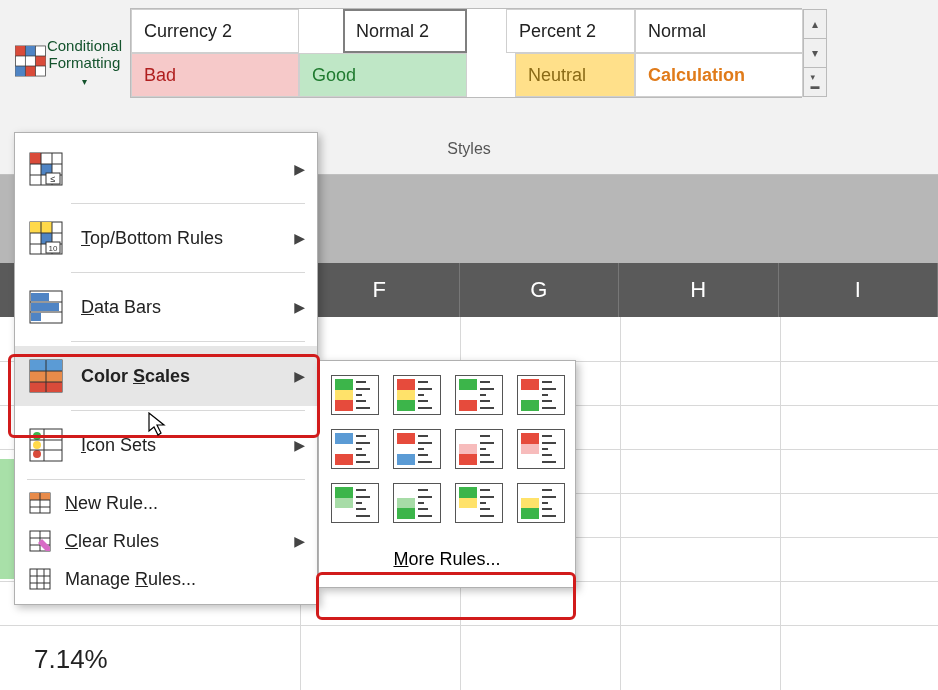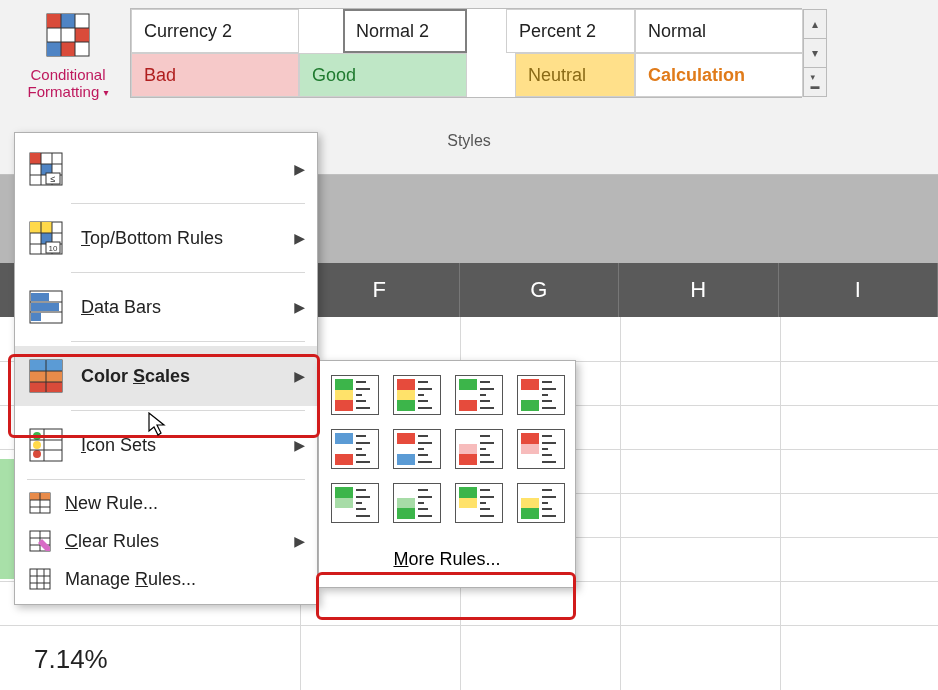--- a/index.html
+++ b/index.html
@@ -1,32 +1,32 @@
 <!DOCTYPE html>
 <html><head>
 <meta charset="utf-8">
 <style>
   * { box-sizing: border-box; font-family: "Segoe UI", Arial, sans-serif; }
   body { margin:0; width:938px; height:690px; background:#fff; overflow:hidden; position:relative; }
 
   
   .ribbon { background:#f2f2f2; height:175px; border-bottom:1px solid #c0c0c0; position:relative; }
   .ribbon-inner { display:flex; align-items:flex-start; padding:8px 14px 0 14px; }
-  .rb-btn { display:flex; flex-direction:column; align-items:center; justify-content:flex-start; width:108px; height:108px; text-align:center; font-size:15px; color:#be185d; cursor:pointer; }
+  .rb-btn { display:flex; flex-direction:row; align-items:center; justify-content:flex-start; width:108px; height:108px; text-align:center; font-size:15px; color:#14532d; cursor:pointer; }
   .rb-btn .lab { line-height:1.15; margin-top:2px; }
   .rb-btn .drop { font-size:10px; vertical-align:middle; }
   .rb-icon { width:46px; height:46px; margin-top:4px; margin-bottom:6px; }
 
   .styles-gallery { margin-left:8px; border:1px solid #bbb; background:#fff; display:grid; grid-template-columns:repeat(4,168px); grid-template-rows:repeat(2,44px); width:calc(168px*4); position:relative; }
   .gal-cell { border:1px solid #cfcfcf; display:flex; align-items:center; padding:0 12px; font-size:18px; }
   .gal-cell.sel { outline:2px solid #7f7f7f; outline-offset:-2px;margin-left:44px; }
   .gal-scroll { position:absolute; right:-26px; top:0; width:24px; height:100%; display:flex; flex-direction:column; border:1px solid #bbb; background:#f0f0f0;}
   .gal-scroll div { flex:1; display:flex; align-items:center; justify-content:center; font-size:12px; color:#555; border-bottom:1px solid #bbb; cursor:pointer;}
   .gal-scroll div:last-child{border-bottom:none;}
-  .grp-label { position:absolute; left:0; right:0; bottom:24px; text-align:center; font-size:16px; color:#555; }
+  .grp-label { position:absolute; left:0; right:0; bottom:16px; text-align:center; font-size:16px; color:#555; }
 
   
   .greyband { position:absolute; left:0; right:0; top:175px; height:88px; background:#b7b7b7; }
   .colhead { position:absolute; left:0; right:0; top:263px; height:54px; background:#5a5a5a; color:#fff; font-size:22px; display:flex; }
   .colhead div { flex:1; display:flex; align-items:center; justify-content:center; border-right:1px solid #777; }
   .sheet { position:absolute; left:0; right:0; top:317px; bottom:0; background:#fff; }
   .gridlines { position:absolute; inset:0; }
   .vline { position:absolute; top:0; bottom:0; width:1px; background:#d8d8d8; }
   .hline { position:absolute; left:0; right:0; height:1px; background:#d8d8d8; }
 

